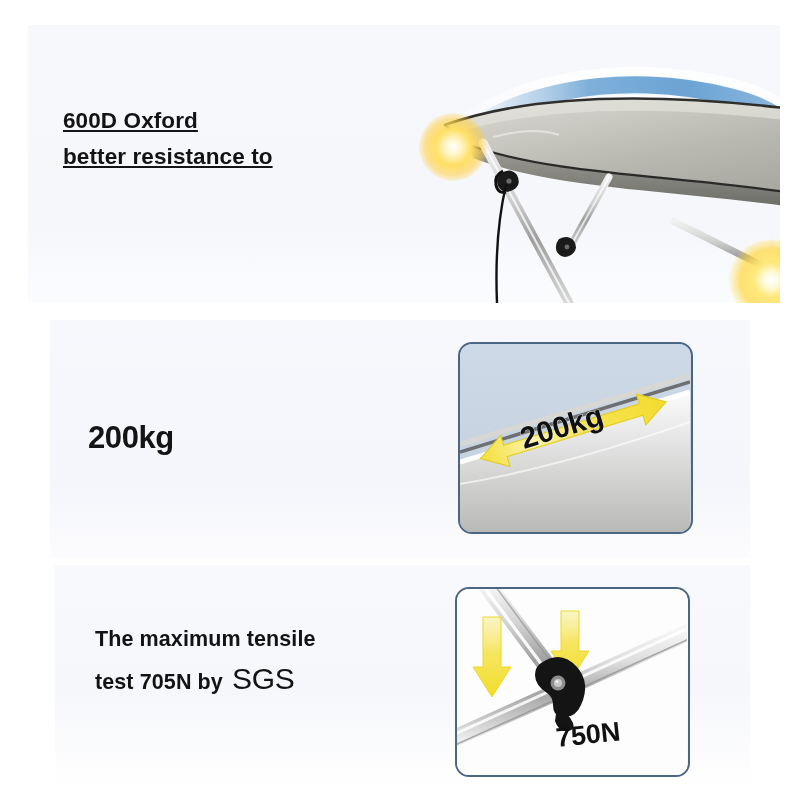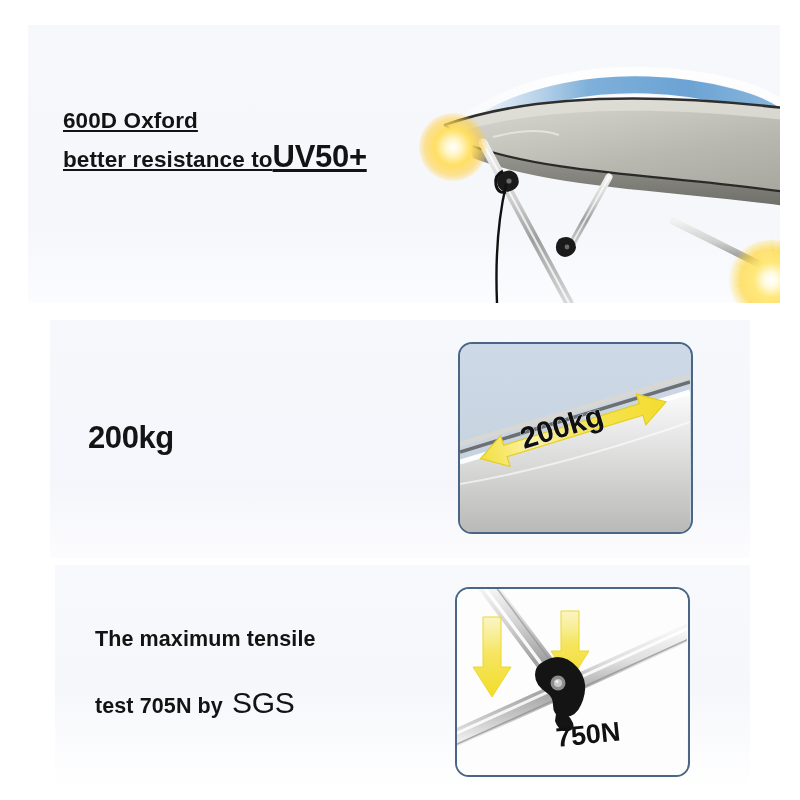--- a/index.html
+++ b/index.html
@@ -40,21 +40,21 @@
   #p1-text .line{font-size:22.5px;line-height:36px;}
   #p1-text .line.last{display:flex;align-items:baseline;gap:0;text-align:center;}
   .big-uv{font-size:31px;font-weight:800;letter-spacing:-0.3px;}
 
   #p2-text{left:38px;top:100px;display:flex;align-items:baseline;gap:9px;}
   #p2-text .line{font-size:21.5px;}
   .big-kg{font-size:31px;font-weight:800;letter-spacing:-0.4px;}
 
   #p3-text{left:40px;top:55px;}
   #p3-text .line{font-size:21.5px;line-height:39px;}
-  #p3-text .line.last{display:flex;align-items:baseline;gap:9px;margin-top:24px;}
+  #p3-text .line.last{display:flex;align-items:baseline;gap:9px;}
   .big-sgs{font-size:30px;font-weight:400;letter-spacing:-0.2px;}
 
   
   #canopy-illustration{
     position:absolute;left:345px;top:0px;width:420px;height:278px;
   }
   .sun-glow{
     position:absolute;border-radius:50%;
     background:radial-gradient(circle,#ffffff 0%,#fff6c9 16%,#ffdf63 38%,rgba(255,205,60,.55) 58%,rgba(255,205,60,0) 76%);
   }
@@ -100,21 +100,20 @@
 <body>
 
 <div class="infographic">
 
   <section class="panel" id="panel-1">
 
     <div class="text-block" id="p1-text">
       <div class="line">600D Oxford</div>
       <div class="line last">
         <span>better resistance to</span>
-        <span class="big-uv">UV50+</span>
       </div>
     </div>
 
     <div id="canopy-illustration">
 
       <svg id="canopy-svg" width="420" height="278" viewBox="0 0 420 278">
         <defs>
           <linearGradient id="gBlueArc" x1="0" y1="0" x2="1" y2="0">
             <stop offset="0%" stop-color="#ffffff" stop-opacity="0"></stop>
             <stop offset="18%" stop-color="#cfe0ef" stop-opacity=".75"></stop>

